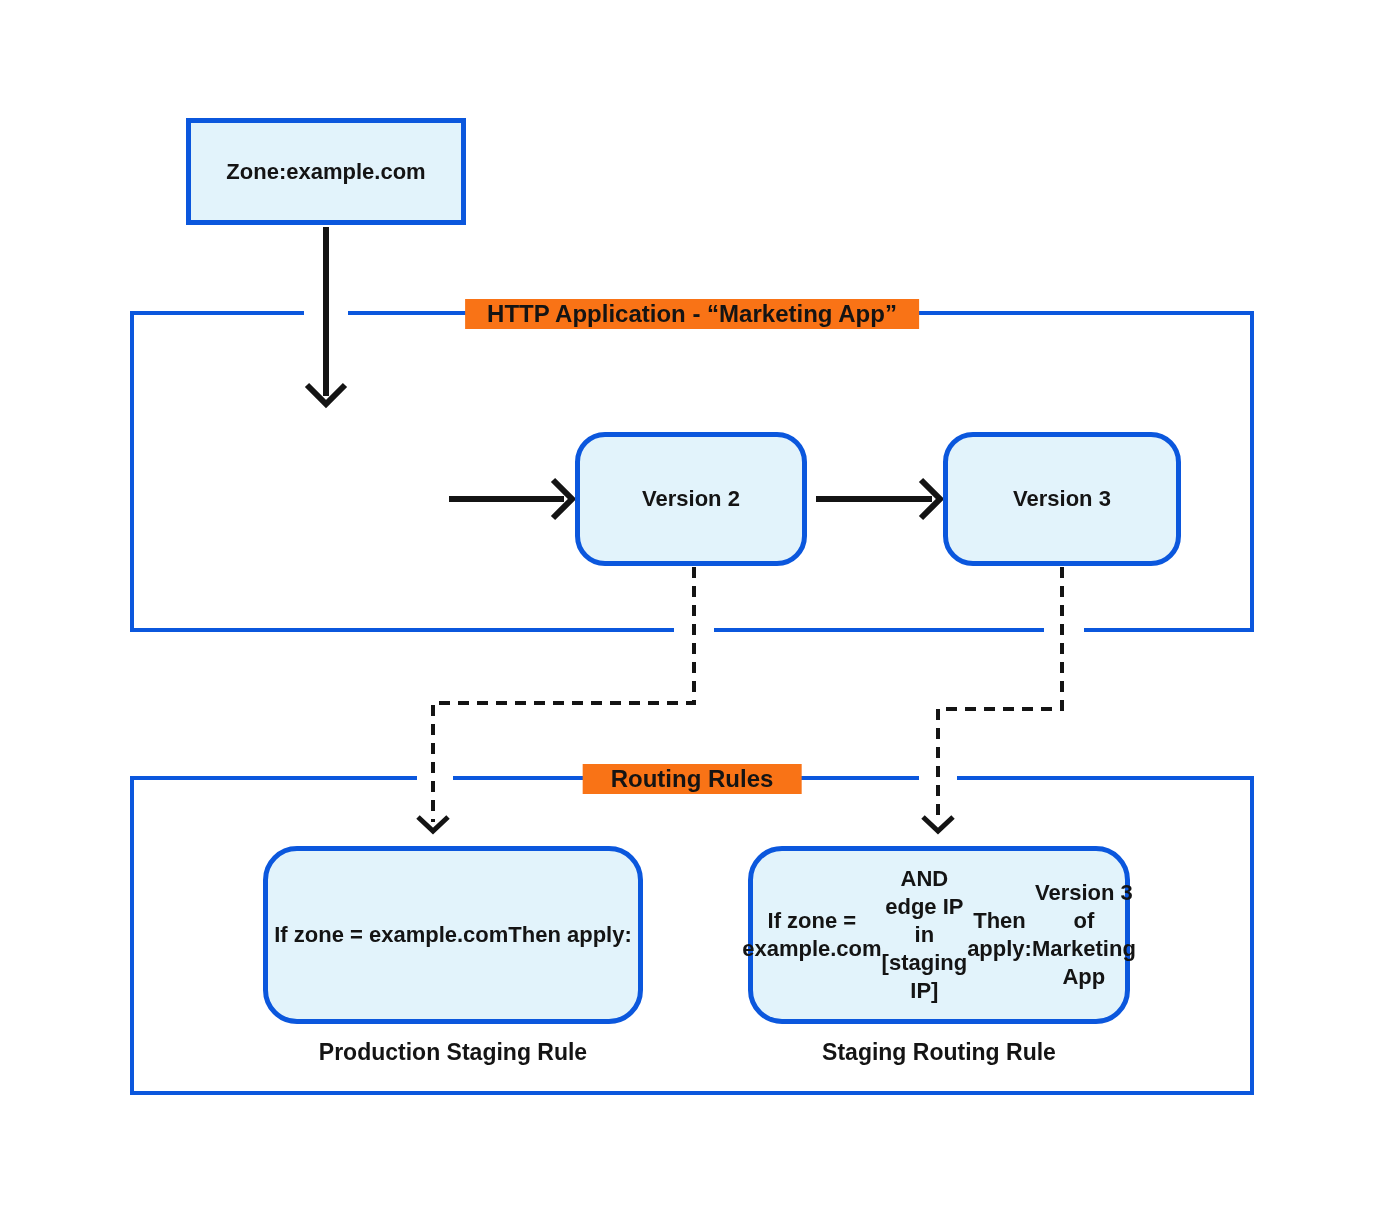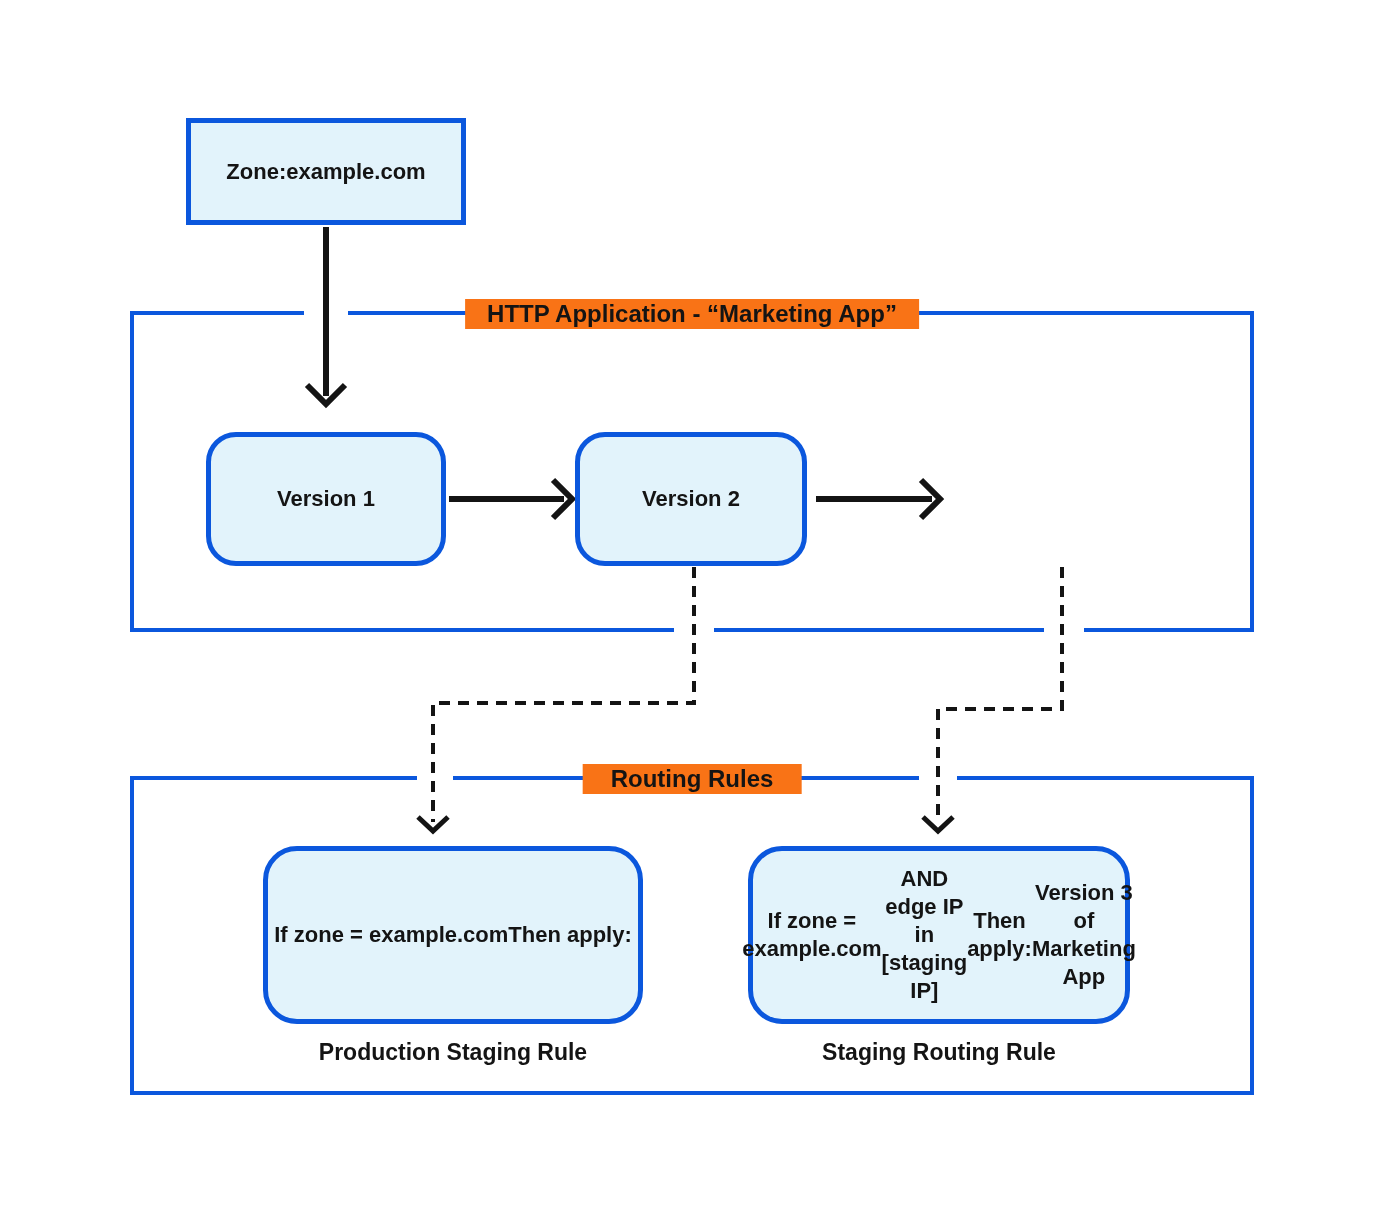--- a/index.html
+++ b/index.html
@@ -152,25 +152,25 @@
       <path class="dashed-line" d="M1062 567 V 709 H 938 V 822"></path>
       <path class="chevron-sm" d="M923 817 L938 831 L953 817"></path>
     </g>
   </svg>
 
   <div class="node zone-box">
     <span>Zone:</span>
     <span>example.com</span>
   </div>
 
-  <div class="node version-box version-1">
-    <span>Version 1</span>
-  </div>
   <div class="node version-box version-2">
     <span>Version 2</span>
+  </div>
+  <div class="node version-box version-3">
+    <span>Version 3</span>
   </div>
 
   <div class="node rule-box rule-production">
     <span>If zone = example.com</span>
     <span>Then apply:</span>
   </div>
   <div class="rule-caption caption-production">Production Staging Rule</div>
 
   <div class="node rule-box rule-staging">
     <span>If zone = example.com</span>

